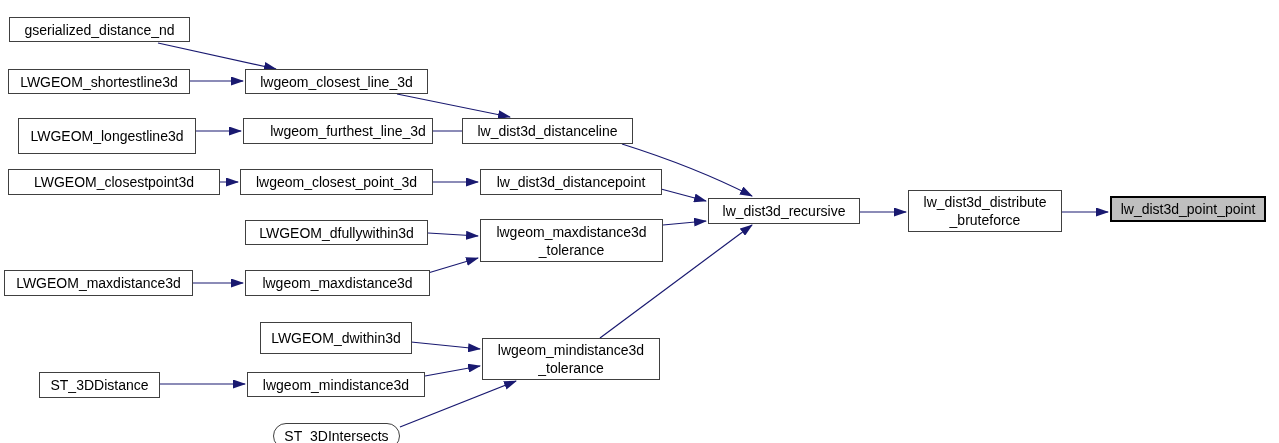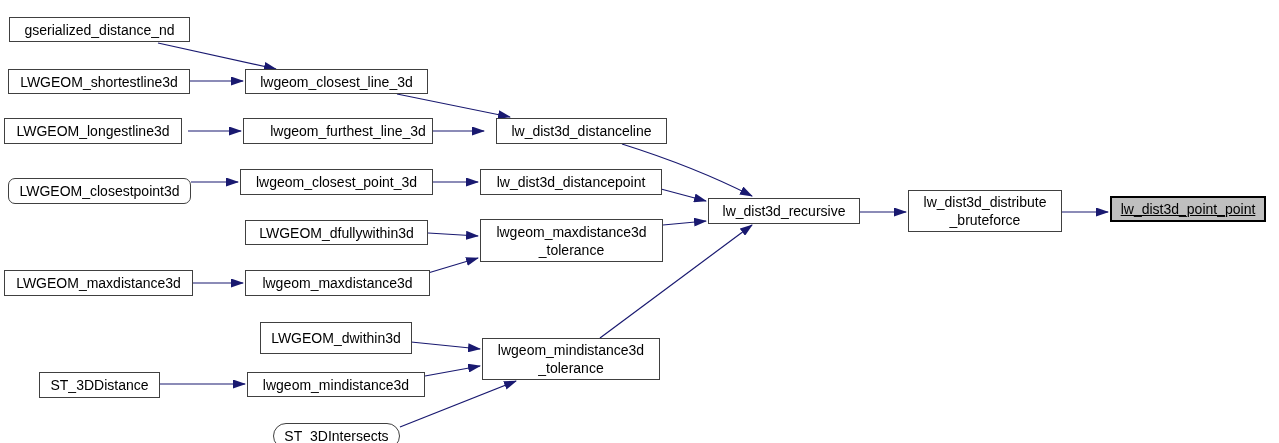--- a/index.html
+++ b/index.html
@@ -78,30 +78,30 @@
   <div id="node-layer">
       <div class="node" style="left: 9px; top: 5px; width: 181px; height: 25px;">
         <span>gserialized_distance_nd</span>
       </div>
       <div class="node" style="left: 8px; top: 57px; width: 182px; height: 25px;">
         <span>LWGEOM_shortestline3d</span>
       </div>
       <div class="node" style="left: 245px; top: 57px; width: 183px; height: 25px;">
         <span>lwgeom_closest_line_3d</span>
       </div>
-      <div class="node" style="left: 4px; top: 106px; width: 178px; height: 26px;">
+      <div class="node" style="left: 18px; top: 106px; width: 178px; height: 36px;">
         <span>LWGEOM_longestline3d</span>
       </div>
       <div class="node" style="left: 243px; top: 106px; width: 190px; height: 26px; padding-left: 20px;">
         <span>lwgeom_furthest_line_3d</span>
       </div>
-      <div class="node" style="left: 496px; top: 106px; width: 171px; height: 26px;">
+      <div class="node" style="left: 462px; top: 106px; width: 171px; height: 26px;">
         <span>lw_dist3d_distanceline</span>
       </div>
-      <div class="node" style="left: 8px; top: 166px; width: 183px; height: 26px; border-radius: 7px;">
+      <div class="node" style="left: 8px; top: 157px; width: 212px; height: 26px;">
         <span>LWGEOM_closestpoint3d</span>
       </div>
       <div class="node" style="left: 240px; top: 157px; width: 193px; height: 26px;">
         <span>lwgeom_closest_point_3d</span>
       </div>
       <div class="node" style="left: 480px; top: 157px; width: 182px; height: 26px;">
         <span>lw_dist3d_distancepoint</span>
       </div>
       <div class="node" style="left: 245px; top: 208px; width: 183px; height: 25px; text-align: right;">
         <span>LWGEOM_dfullywithin3d</span>
@@ -132,17 +132,17 @@
       <div class="node" style="left: 273px; top: 411px; width: 127px; height: 26px; border-radius: 13px;">
         <span>ST_3DIntersects</span>
       </div>
       <div class="node" style="left: 708px; top: 186px; width: 152px; height: 26px;">
         <span>lw_dist3d_recursive</span>
       </div>
       <div class="node" style="left: 908px; top: 178px; width: 154px; height: 42px;">
         <span>lw_dist3d_distribute</span>
         <span>_bruteforce</span>
       </div>
-      <div class="node highlight" style="left: 1110px; top: 184px; width: 156px; height: 26px; text-decoration: underline;">
+      <div class="node highlight" style="left: 1110px; top: 184px; width: 156px; height: 26px;">
         <span>lw_dist3d_point_point</span>
       </div>
     </div>
 </div>
 
 </body></html>

